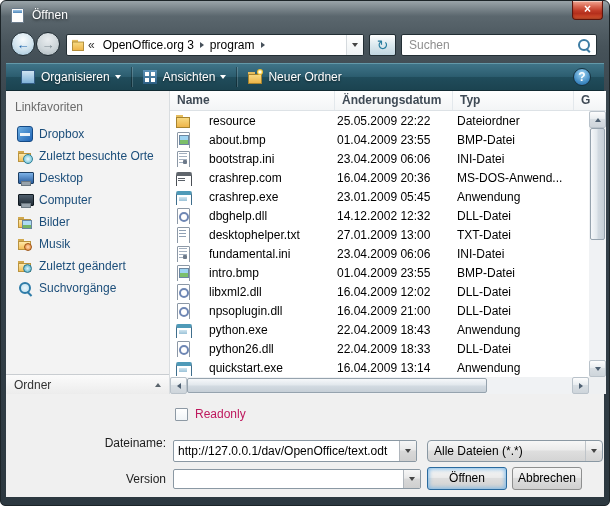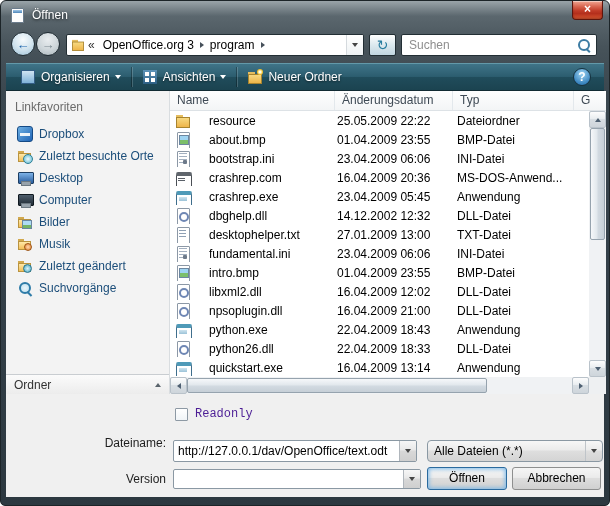--- a/index.html
+++ b/index.html
@@ -97,21 +97,21 @@
   .si-searches::before{content:"";position:absolute;left:2px;top:2px;width:8px;height:8px;border:2px solid #2f7ca8;border-radius:50%;background:radial-gradient(#eaf6fb,#bfe0ef);}
   .si-searches::after{content:"";position:absolute;left:11px;top:11px;width:6px;height:2px;background:#2f7ca8;transform:rotate(45deg);transform-origin:0 0;}
   .si-public::after{content:"";position:absolute;right:1px;bottom:1px;width:7px;height:7px;border-radius:50%;background:radial-gradient(#dff2d8,#5d9e4a);border:1px solid #3c6e2d;}
   .ordner-bar{position:absolute;left:0;right:0;bottom:0;height:20px;border-top:1px solid #c9cdd1;
     background:linear-gradient(#fbfbfb,#ececec);display:flex;align-items:center;padding:0 8px;color:#333;}
   .ordner-bar .caret-u{margin-left:auto;color:#5a646c;}
   
   .list{position:absolute;left:169px;top:90px;width:436px;height:303px;background:#fff;}
   .lhead{position:absolute;left:0;top:0;right:0;height:20px;display:flex;
     background:linear-gradient(#fefefe,#f3f5f6);border-bottom:1px solid #dde2e6;color:#3f4a55;}
-  .hcell{line-height:19px;padding-left:7px;border-right:1px solid #e3e8ec;overflow:hidden;white-space:nowrap;}
+  .hcell{line-height:19px;padding-left:7px;border-right:1px solid #e3e8ec;overflow:hidden;white-space:nowrap;font-weight:bold;}
   .hc-name{width:165px;}.hc-date{width:118px;}.hc-type{width:121px;}.hc-size{flex:1;border-right:none;}
   .lbody{position:absolute;left:0;top:20px;right:17px;bottom:17px;overflow:hidden;}
   .frow{height:19px;display:flex;align-items:center;color:#000;}
   .fc{white-space:nowrap;overflow:hidden;}
   .fc.name{width:165px;display:flex;align-items:center;gap:18px;padding-left:5px;}
   .fc.date{width:118px;padding-left:2px;}
   .fc.type{width:121px;padding-left:4px;}
   .fi{position:relative;display:inline-block;width:16px;height:16px;flex:none;}
   .fi-folder{background:
       linear-gradient(#f7d981,#eeb54a) 2px 5px/12px 9px no-repeat,
@@ -145,40 +145,40 @@
   .tri.t-d{border-left:3.5px solid transparent;border-right:3.5px solid transparent;border-top:4.5px solid #4e6072;}
   .tri.t-l{border-top:3.5px solid transparent;border-bottom:3.5px solid transparent;border-right:4.5px solid #4e6072;}
   .tri.t-r2{border-top:3.5px solid transparent;border-bottom:3.5px solid transparent;border-left:4.5px solid #4e6072;}
   .vthumb{position:absolute;left:1px;top:17px;width:15px;height:112px;border:1px solid #96a3ae;border-radius:2px;
       background:linear-gradient(90deg,#f6f8fa,#e2e8ed 45%,#d2dae1 55%,#c6cfd7);}
   .hthumb{position:absolute;top:1px;left:17px;height:15px;width:300px;border:1px solid #96a3ae;border-radius:2px;
       background:linear-gradient(#f6f8fa,#e2e8ed 45%,#d2dae1 55%,#c6cfd7);}
   
   .footer{position:absolute;left:5px;right:5px;top:393px;height:103px;background:#f0f0f0;}
   .chk{position:absolute;left:169px;top:14px;width:13px;height:13px;background:linear-gradient(#fff,#f0f4f7);border:1px solid #8d99a4;border-radius:1px;}
-  .chk-label{position:absolute;left:189px;top:13px;color:#4c1d95;font-family:Liberation Mono, monospace;}
+  .chk-label{position:absolute;left:189px;top:13px;color:#be185d;}
   .flabel{position:absolute;left:0;width:160px;text-align:right;color:#1e1e1e;line-height:22px;}
   .lbl-filename{top:38px;}
   .lbl-version{top:74px;}
   .combo{position:absolute;height:22px;background:#fff;border:1px solid #8a98a3;border-radius:2px;display:flex;align-items:center;overflow:hidden;}
   .combo-filename{left:167px;top:46px;width:244px;}
   .combo-version{left:167px;top:75px;width:248px;height:20px;}
   .combo input{flex:1;min-width:0;border:none;outline:none;padding:0 4px;font:12px "Liberation Sans",sans-serif;color:#000;background:transparent;}
   .combo .drop{width:17px;height:100%;flex:none;border-left:1px solid #b0b6bc;
       background:linear-gradient(#f6f6f6,#e8e8e8 45%,#d8d8d8 50%,#cfcfcf);
       display:flex;align-items:center;justify-content:center;color:#444;}
   .select{position:absolute;height:22px;border:1px solid #8a98a3;border-radius:4px;display:flex;align-items:center;
       background:linear-gradient(#f7f7f7,#ebebeb 45%,#dedede 50%,#d4d4d4);color:#000;}
   .select-filetype{left:421px;top:46px;width:176px;}
   .select .sel-text{flex:1;padding:0 6px;white-space:nowrap;overflow:hidden;}
   .select .drop2{width:17px;height:100%;display:flex;align-items:center;justify-content:center;color:#444;border-left:1px solid #bfc4c9;}
   .btn{position:absolute;top:73px;height:23px;text-align:center;line-height:21px;color:#000;border-radius:3px;
       background:linear-gradient(#f5f5f5,#ebebeb 45%,#dddddd 50%,#d0d0d0);border:1px solid #8e8f8f;}
   .btn-open{left:421px;width:80px;border:1px solid #2a6a9e;box-shadow:inset 0 0 4px 1px #7ab8e8;}
-  .btn-cancel{left:506px;width:89px;}
+  .btn-cancel{left:506px;width:70px;}
 </style>
 </head>
 <body>
 
 <div class="win">
 
   <div class="titlebar">
     <span class="title-icon"></span>
     <span class="title-text">Öffnen</span>
     <div class="close-btn">×</div>
@@ -313,21 +313,21 @@
             <span>crashrep.com</span>
           </div>
           <div class="fc date">16.04.2009 20:36</div>
           <div class="fc type">MS-DOS-Anwend...</div>
         </div>
         <div class="frow">
           <div class="fc name">
             <span class="fi fi-exe"></span>
             <span>crashrep.exe</span>
           </div>
-          <div class="fc date">23.04.2009 05:45</div>
+          <div class="fc date">23.01.2009 05:45</div>
           <div class="fc type">Anwendung</div>
         </div>
         <div class="frow">
           <div class="fc name">
             <span class="fi fi-dll"></span>
             <span>dbghelp.dll</span>
           </div>
           <div class="fc date">14.12.2002 12:32</div>
           <div class="fc type">DLL-Datei</div>
         </div>

